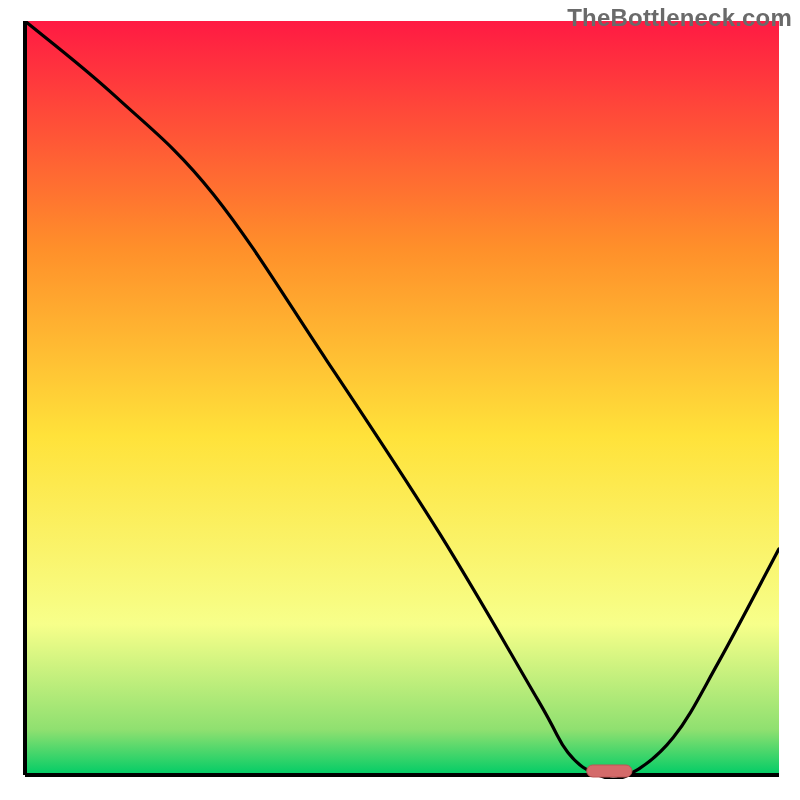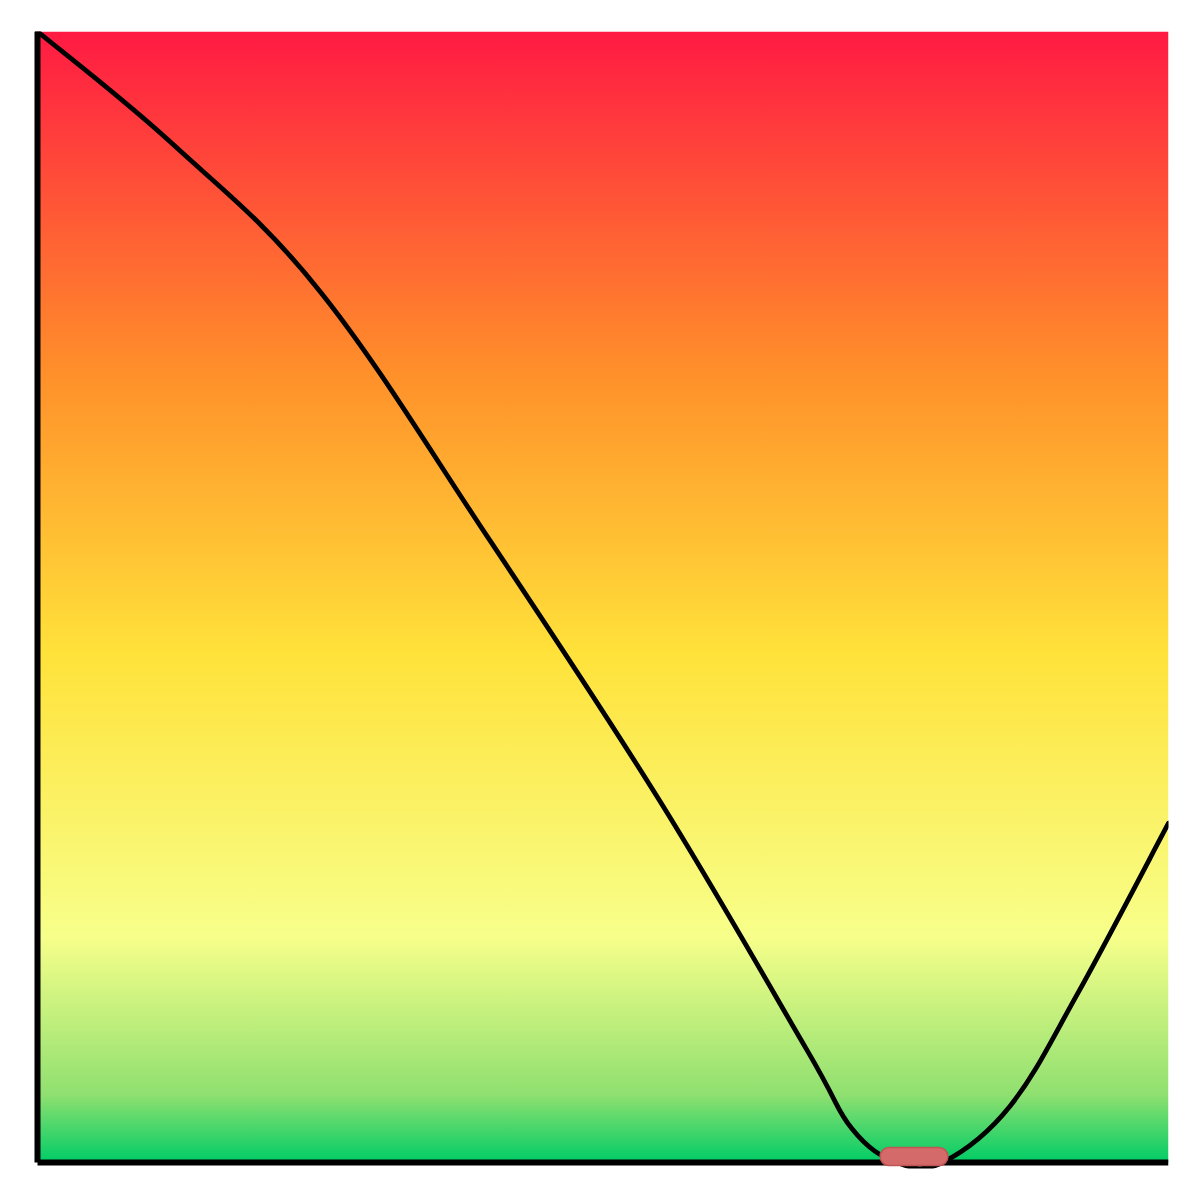--- a/index.html
+++ b/index.html
@@ -33,20 +33,21 @@
     width: 758px;
     height: 758px;
   }
   svg { display: block; }
 </style>
 </head>
 <body>
 
 <div class="wrap">
 
+  <div class="watermark">TheBottleneck.com</div>
 
   <div class="plot">
     <svg viewBox="0 0 758 758" width="758" height="758">
       <defs>
         <linearGradient id="bg-grad" x1="0" y1="0" x2="0" y2="1">
           <stop id="g0" offset="0%" stop-color="#ff1a43"></stop>
           <stop id="g1" offset="30%" stop-color="#ff8f2a"></stop>
           <stop id="g2" offset="55%" stop-color="#ffe23a"></stop>
           <stop id="g3" offset="80%" stop-color="#f7ff8a"></stop>
           <stop id="g4" offset="94%" stop-color="#8fe070"></stop>

